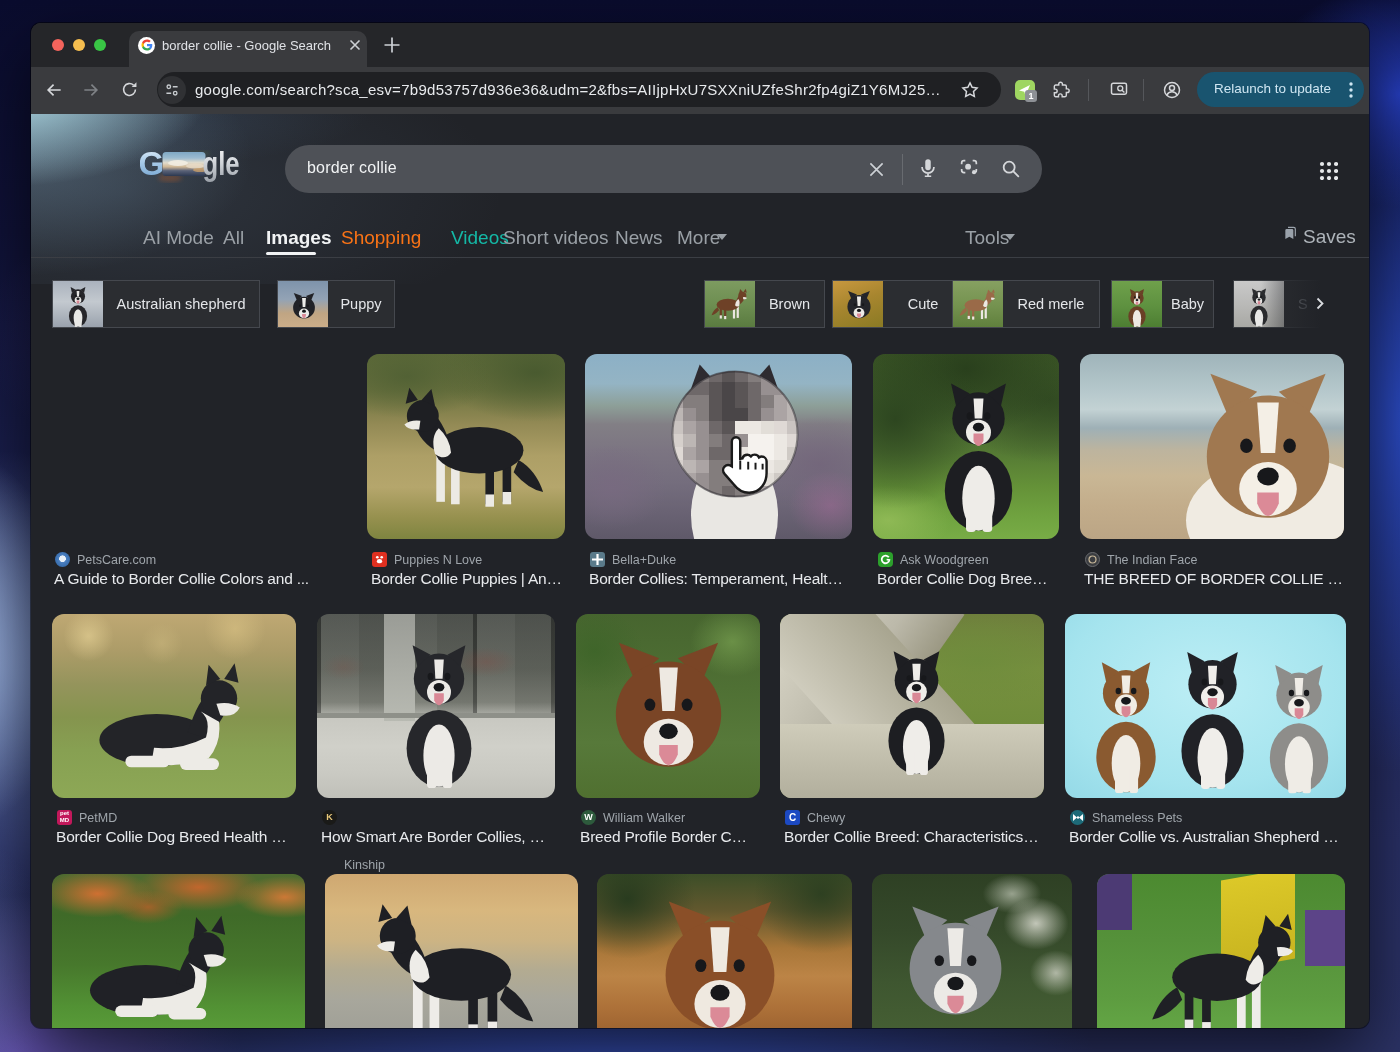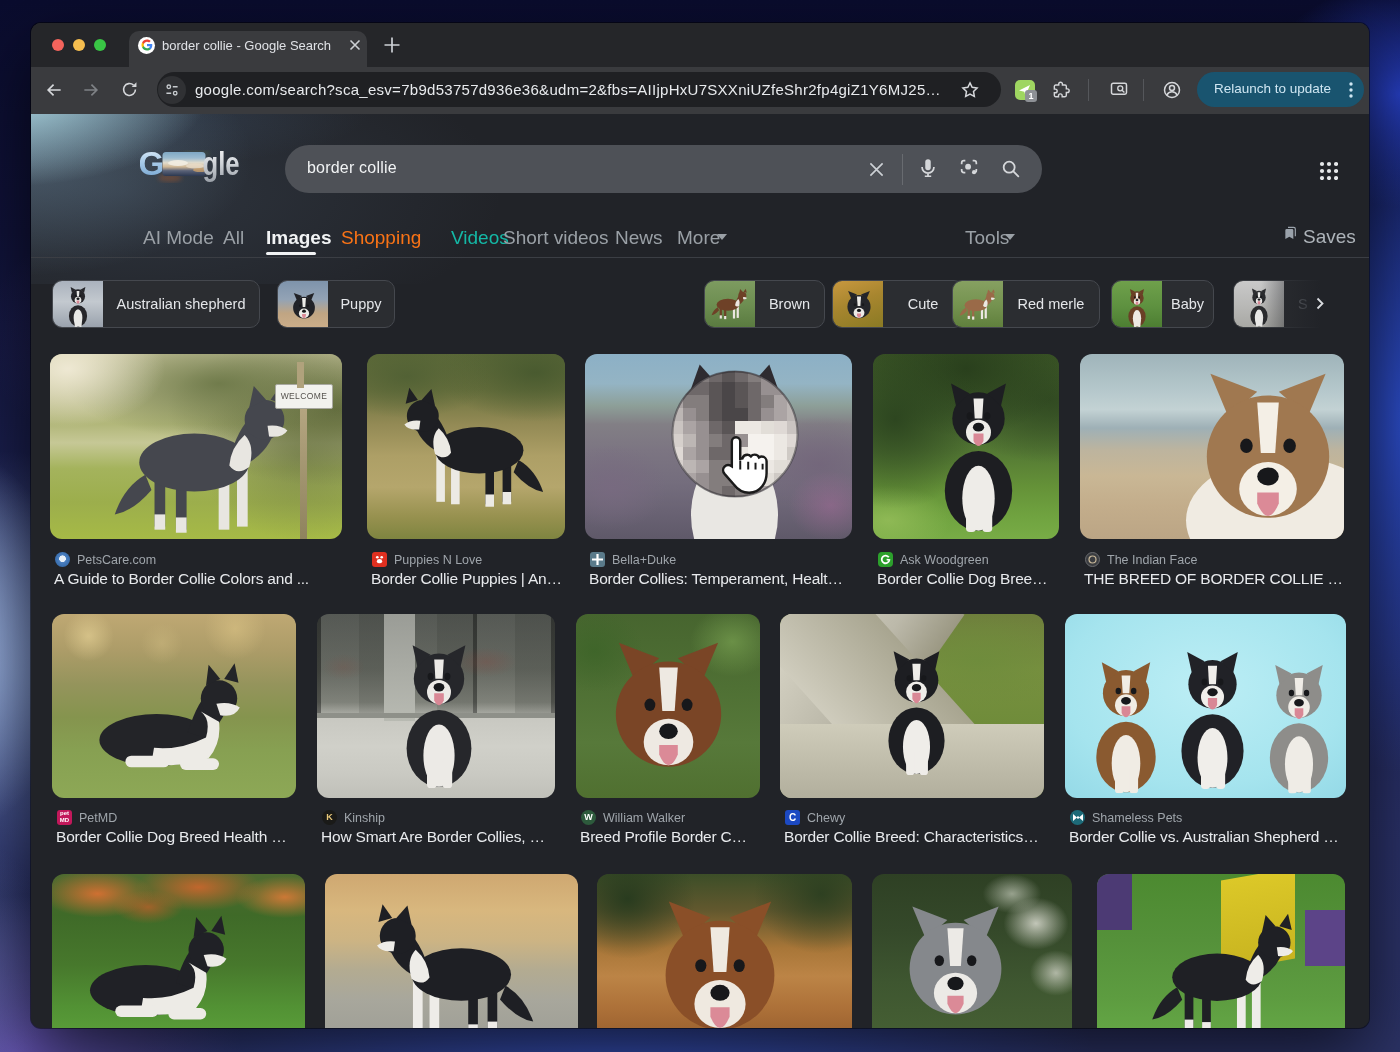--- a/index.html
+++ b/index.html
@@ -15,21 +15,21 @@
       radial-gradient(760px 300px at 44% 104%, rgba(55,85,200,0.95), rgba(55,85,200,0) 65%),
       radial-gradient(380px 260px at 1% 100%, rgba(106,86,184,0.9), rgba(106,86,184,0) 60%),
       radial-gradient(500px 260px at 20% 32%, rgba(74,63,140,0.55), rgba(74,63,140,0) 60%),
       linear-gradient(180deg, #0a0c2e 0%, #101238 22%, #181c48 40%, #232a60 62%, #2a3168 80%, #2c3366 100%);
   }
   .a { position:absolute; }
   .win { position:absolute; left:31px; top:23px; width:1338px; height:1005px;
     border-radius:10px; overflow:hidden; background:#212328;
     box-shadow:0 25px 70px rgba(0,0,0,0.65), 0 0 0 1px rgba(0,0,0,0.45), inset 0 1px 0 rgba(255,255,255,0.08); }
   .navtxt { position:absolute; font-size:19px; color:#9aa0a6; white-space:nowrap; }
-  .chip { position:absolute; top:257px; height:48px; background:#2b2d31; border:1px solid #45484e; border-radius:10px; overflow:hidden; }
+  .chip { position:absolute; top:257px; height:48px; background:#2b2d31; border:1px solid #45484e; border-radius:0; overflow:hidden; }
   .chip .lbl { position:absolute; left:50px; right:0; top:0; bottom:0; display:flex; align-items:center; justify-content:center; font-size:14.5px; color:#e4e6e9; }
   .chip .th { position:absolute; left:0; top:0; width:50px; height:46px; }
   .ph { position:absolute; border-radius:12px; overflow:hidden; }
   .srcrow { position:absolute; font-size:12.5px; color:#9fa5ab; white-space:nowrap; height:16px; line-height:16px; }
   .ttl { position:absolute; font-size:15.5px; color:#e8eaed; white-space:nowrap; letter-spacing:-0.2px; }
 </style>
 </head>
 <body>
 <svg width="0" height="0" style="position:absolute">
 <defs>
@@ -289,34 +289,20 @@
 <div class="chip" style="left:1202px;width:100px;border-color:#3a3d42">
 <div class="th" style="background:linear-gradient(180deg,#c9c9c9 0%,#b8b8b6 55%,#a8a8a4 100%)"><svg width="50" height="46" viewBox="0 0 50 46">
           <use href="#dogsit" x="9" y="5" width="32" height="41" style="--d:#2a2b2e;--s:#e8e8e6"></use>
         </svg></div>
 <div class="lbl" style="justify-content:flex-start;padding-left:14px;color:#8e9298">S</div>
     </div>
 <div class="a" style="left:1230px;top:255px;width:80px;height:52px;background:linear-gradient(90deg,rgba(33,35,40,0),#212328 75%)"></div>
 <svg class="a" style="left:1283px;top:274px" width="13" height="13" viewBox="0 0 13 13">
       <path fill="none" stroke="#dadce0" stroke-width="1.8" d="M3.5 1.5l5 5-5 5"></path>
     </svg>
-<div class="ph" style="left:19px;top:331px;width:292px;height:185px">
-      <div class="a" style="width:100%;height:100%;background:
- radial-gradient(150px 90px at 6% 8%, rgba(240,234,214,0.95), rgba(240,234,214,0) 65%),
- radial-gradient(220px 80px at 58% 16%, rgba(106,118,70,0.9), rgba(106,118,70,0) 70%),
- radial-gradient(240px 110px at 98% 30%, rgba(96,106,60,0.95), rgba(96,106,60,0) 70%),
- radial-gradient(150px 120px at 86% 55%, rgba(108,118,68,0.6), rgba(108,118,68,0) 70%),
- linear-gradient(180deg,#cdc9a2 0%,#bcbc8c 22%,#b2b77a 38%,#c6c896 48%,#a4b35c 62%,#9cae4c 80%,#a6ba46 100%)"></div>
-<svg class="a" style="left:16%;top:14%" width="225" height="168" viewBox="0 0 140 110">
-        <use href="#dogstand" width="140" height="110" style="--d:#45474e;--s:#e8e6e1"></use>
-      </svg>
-<div class="a" style="left:225px;top:30px;width:58px;height:25px;background:#f2f2ee;border:1px solid #a8a8a0;border-radius:2px;color:#55524e;font-size:8.5px;text-align:center;line-height:23px;letter-spacing:0.4px">WELCOME</div>
-<div class="a" style="left:250px;top:55px;width:7px;height:130px;background:linear-gradient(180deg,#b4a580,#8f835e)"></div>
-<div class="a" style="left:247px;top:8px;width:7px;height:26px;background:#b0a27c"></div>
-    </div>
 <div class="a" style="left:24px;top:529px;width:15px;height:15px">
       <div style="width:15px;height:15px;border-radius:50%;background:radial-gradient(circle at 50% 45%,#e8f0f8 28%,#4a7fc0 32%,#2a5f9e 100%)"></div>
     </div>
 <div class="srcrow" style="left:46px;top:529px">PetsCare.com</div>
 <div class="ttl" style="left:23px;top:547px">A Guide to Border Collie Colors and ...</div>
 <div class="ph" style="left:336px;top:331px;width:198px;height:185px">
       <div class="a" style="width:100%;height:100%;background:
  radial-gradient(120px 60px at 20% 12%, rgba(80,96,52,0.9), rgba(80,96,52,0) 70%),
  radial-gradient(140px 70px at 85% 10%, rgba(70,88,46,0.9), rgba(70,88,46,0) 70%),
  linear-gradient(180deg,#5d6a39 0%,#6e7440 20%,#938a55 38%,#ad9f66 55%,#b5a66c 72%,#97914f 88%,#7e8440 100%)"></div>
@@ -525,21 +511,21 @@
 <div class="a" style="left:58%;top:18%;width:26%;height:16%;background:radial-gradient(50% 50% at 50% 50%, rgba(150,60,50,0.22), rgba(150,60,50,0))"></div>
 <div class="a" style="left:2%;top:22%;width:18%;height:14%;background:radial-gradient(50% 50% at 50% 50%, rgba(140,70,60,0.18), rgba(140,70,60,0))"></div>
 <div class="a" style="left:0;top:54%;width:100%;height:5px;background:#8e9089"></div>
 <svg class="a" style="left:26%;top:13%" width="120" height="150" viewBox="0 0 100 125">
         <use href="#dogsit" width="100" height="125" style="--d:#26272b;--s:#eceae6"></use>
       </svg>
     </div>
 <div class="a" style="left:291px;top:787px;width:15px;height:15px">
       <div style="width:15px;height:15px;border-radius:50%;background:#1a1a18;color:#e8c87a;font-size:9px;font-weight:bold;text-align:center;line-height:15px">K</div>
     </div>
-<div class="srcrow" style="left:313px;top:787px">Kinship</div>
+<div class="srcrow" style="left:313px;top:834px">Kinship</div>
 <div class="ttl" style="left:290px;top:805px">How Smart Are Border Collies, …</div>
 <div class="ph" style="left:545px;top:591px;width:184px;height:184px">
       <div class="a" style="width:100%;height:100%;background:
  radial-gradient(60px 50px at 85% 15%, rgba(120,160,80,0.7), rgba(120,160,80,0) 70%),
  radial-gradient(70px 60px at 10% 20%, rgba(60,100,40,0.8), rgba(60,100,40,0) 70%),
  linear-gradient(180deg,#47652f 0%,#4f7034 40%,#57793a 70%,#507030 100%)"></div>
 <svg class="a" style="left:8%;top:6%" width="155" height="172" viewBox="0 0 100 100">
         <use href="#dogface" width="100" height="100" style="--d:#7a4526;--s:#eee9e2"></use>
       </svg>
     </div>

